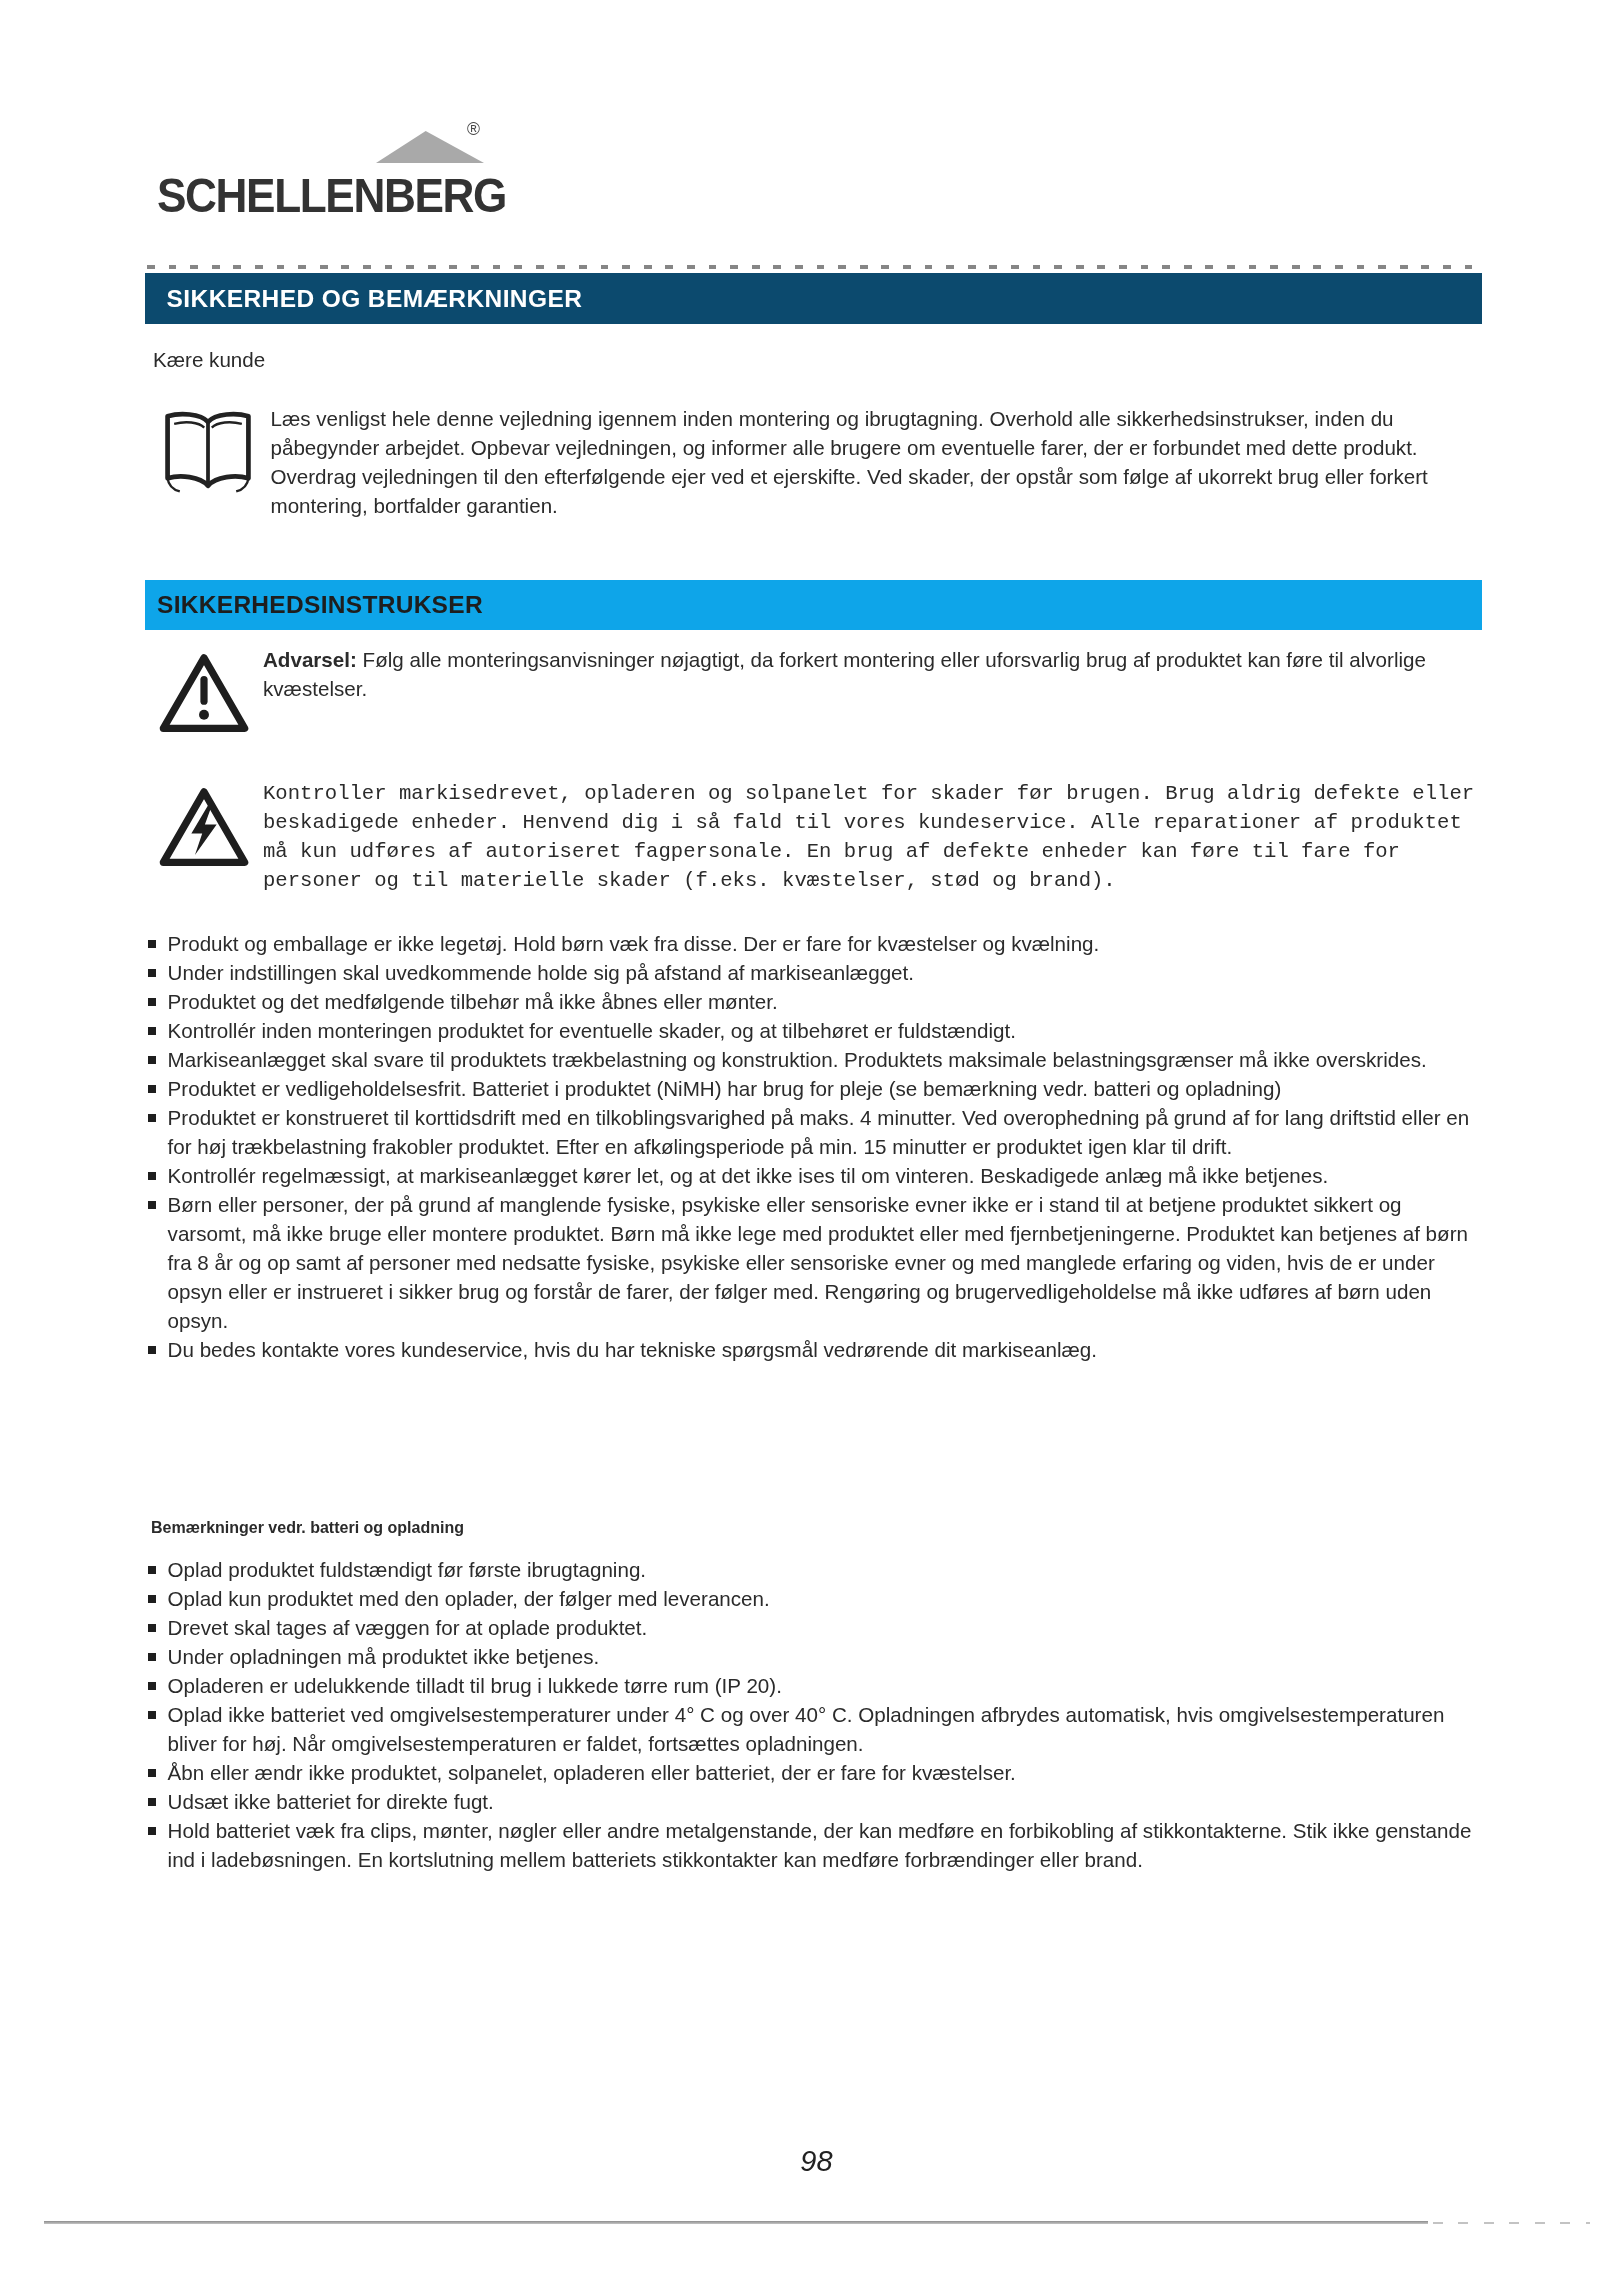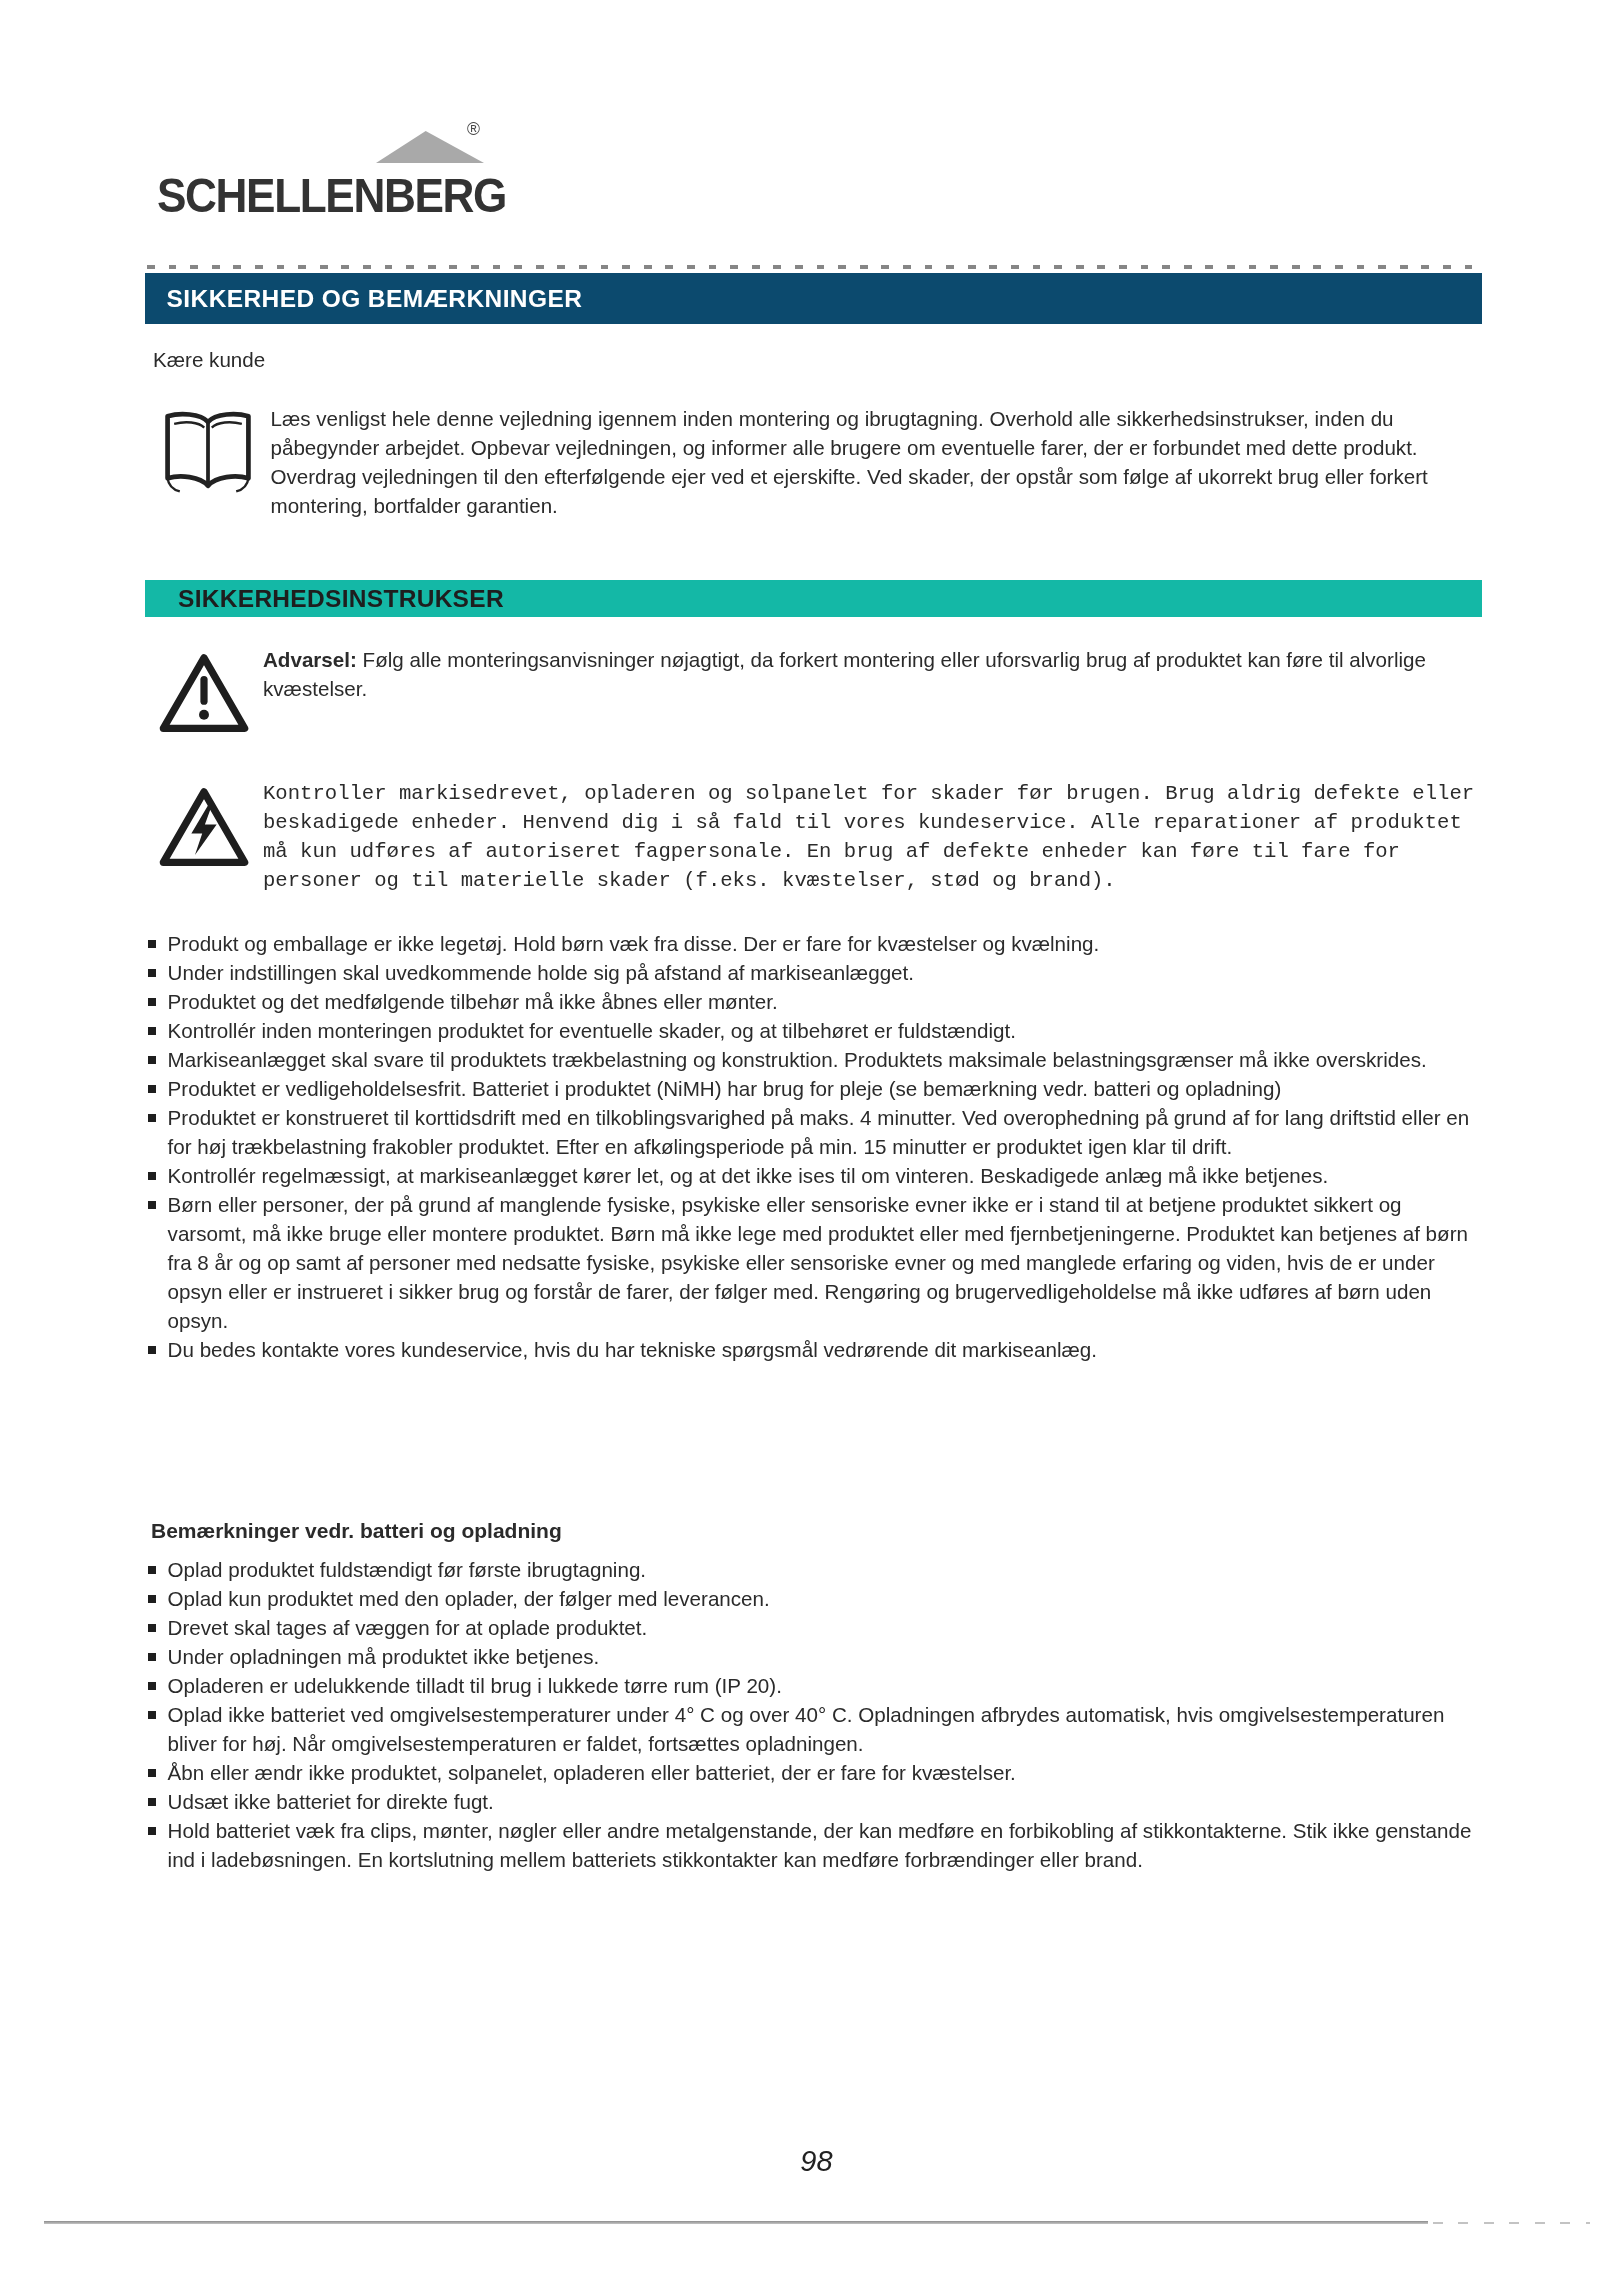--- a/index.html
+++ b/index.html
@@ -16,39 +16,39 @@
   .logo-reg{position:absolute;left:310px;top:-5.9px;font-size:17.6px;color:#4a4a4a;}
   .logo-text{position:absolute;left:0;top:43px;font-size:48px;font-weight:bold;
     letter-spacing:-1.5px;color:#333333;transform:scaleX(.92);transform-origin:0 50%;
     white-space:nowrap;}
   
   .scan-dashes{left:147px;top:265px;width:1333px;height:3.9px;
     background:repeating-linear-gradient(90deg,rgba(35,35,35,.55) 0 7.8px,transparent 7.8px 21.6px);}
   .bar{display:flex;align-items:center;box-sizing:border-box;font-weight:bold;font-size:24.5px;}
   .bar-black{left:145px;top:273px;width:1337px;height:51px;background:#0c4a6e;
     color:#ffffff;padding-left:21.6px;letter-spacing:0.4px;}
-  .bar-gray{left:145px;top:580px;width:1337px;height:37px;background:#14b8a6;
-    color:#1e1e1e;padding-left:33px;letter-spacing:0.3px;}
+  .bar-gray{left:145px;top:580px;width:1337px;height:50px;background:#0ea5e9;
+    color:#1e1e1e;padding-left:12px;letter-spacing:0.3px;}
   
   .txt{font-size:20.6px;line-height:29px;}
   .greeting{left:153px;top:345px;}
   .intro{left:153px;top:404px;width:1331px;}
   .book-icon{float:left;width:94px;height:92px;margin:2px 15.7px 2px 7.8px;}
   .warning{left:153px;width:1331px;display:flex;}
   .warning1{top:645px;}
   .warning2{top:779px;font-family:Liberation Mono, monospace;}
   .warn-icon-col{flex:0 0 110px;padding-left:3.9px;box-sizing:border-box;}
   .warn-icon-col svg{width:94px;height:90px;margin-top:3.9px;}
   .warn-text{flex:1 1 auto;}
   .warn-text p{margin:0;}
   ul.blist{margin:0;padding:0;width:1337px;}
   ul.blist li{list-style:none;position:relative;padding-left:20.6px;margin:0;}
   ul.blist li::before{content:"";position:absolute;left:1px;top:10.8px;width:7.8px;height:7.8px;background:#1e1e1e;}
   .safety-list{left:147px;top:929px;}
-  .battery-heading{left:151px;top:1519px;font-weight:bold;font-size:21px;}
+  .battery-heading{left:151px;top:1519px;font-weight:bold;font-size:16px;}
   .battery-list{left:147px;top:1555px;}
   
   .page-num{left:6px;top:2145px;width:1621px;text-align:center;
     font-size:29px;font-style:italic;color:#222;}
   .bottom-rule{left:44px;top:2221px;width:1384px;height:2.9px;
     background:linear-gradient(180deg,#8d8d8d,#c4c4c4);}
   .rule-dots{left:1433px;top:2222px;width:157px;height:2px;
     background:repeating-linear-gradient(90deg,#c3c3c3 0 9.8px,transparent 9.8px 25.5px);}
   b{font-weight:bold;text-align:center;}
 </style>

